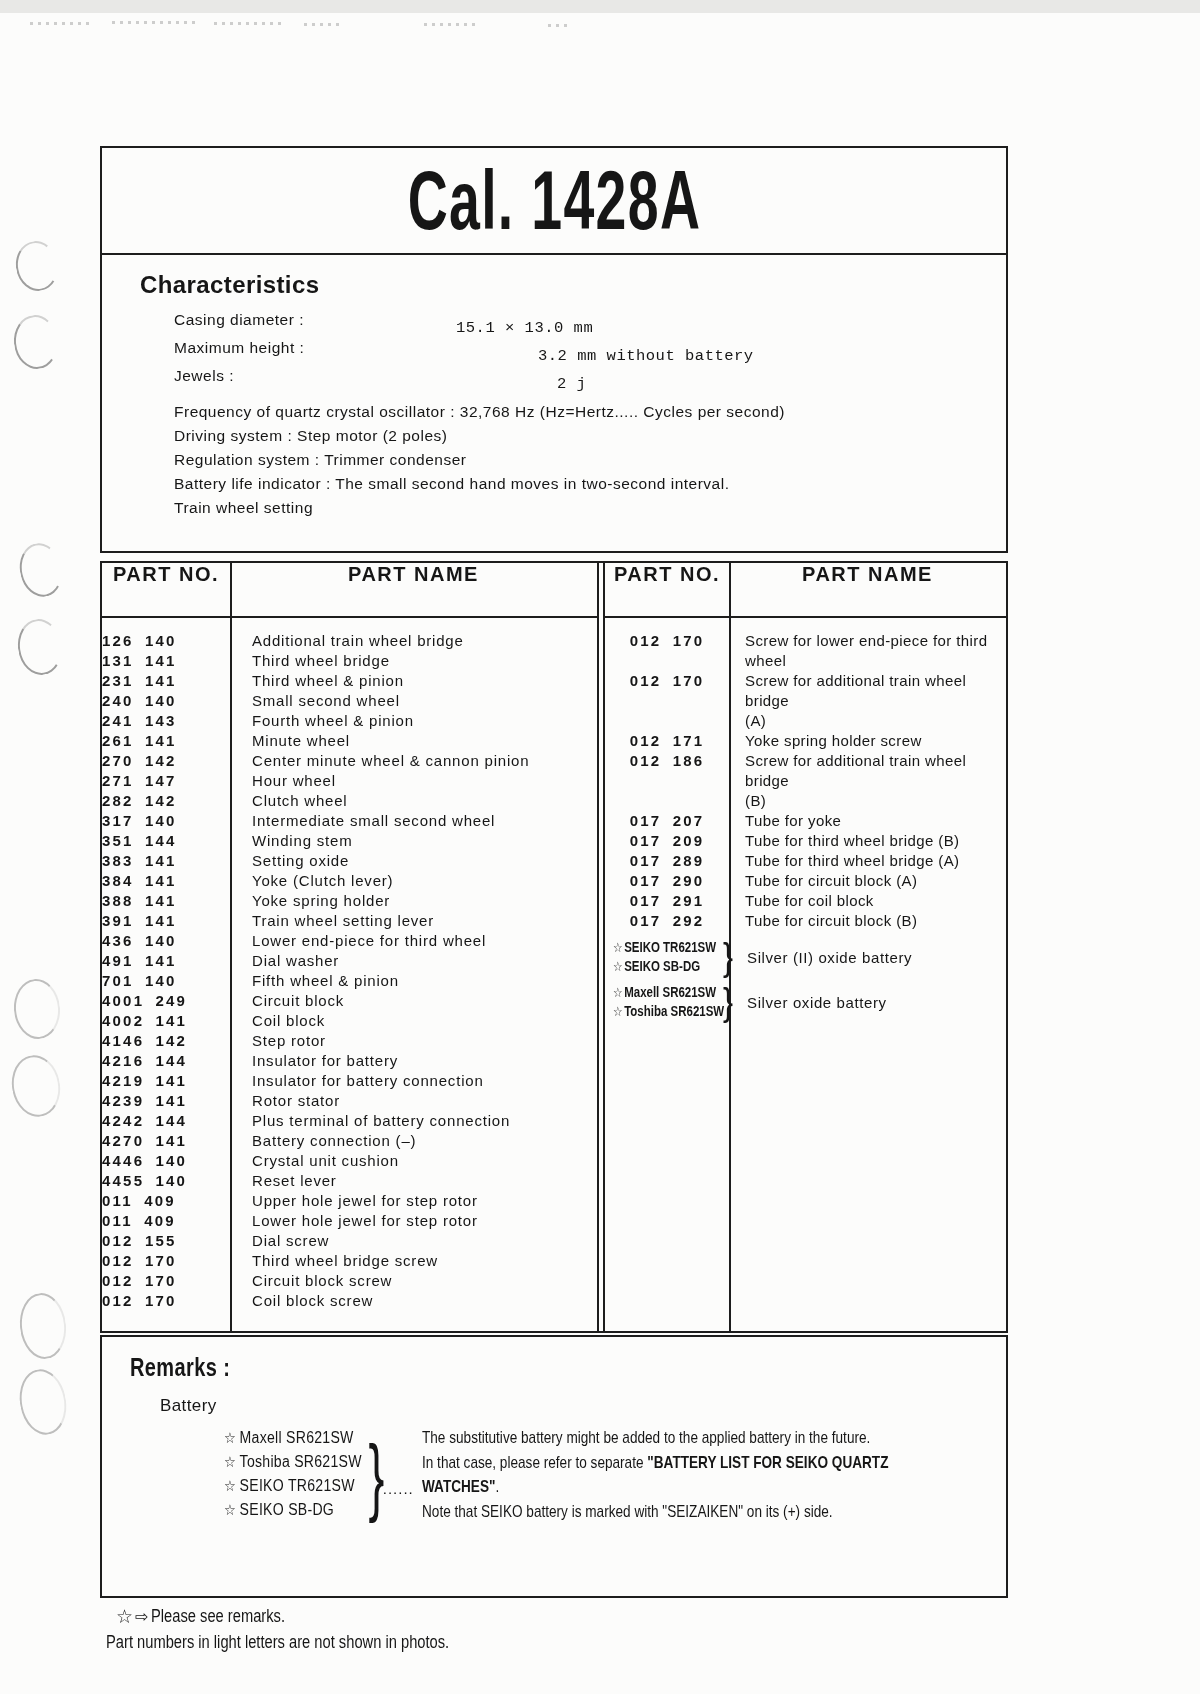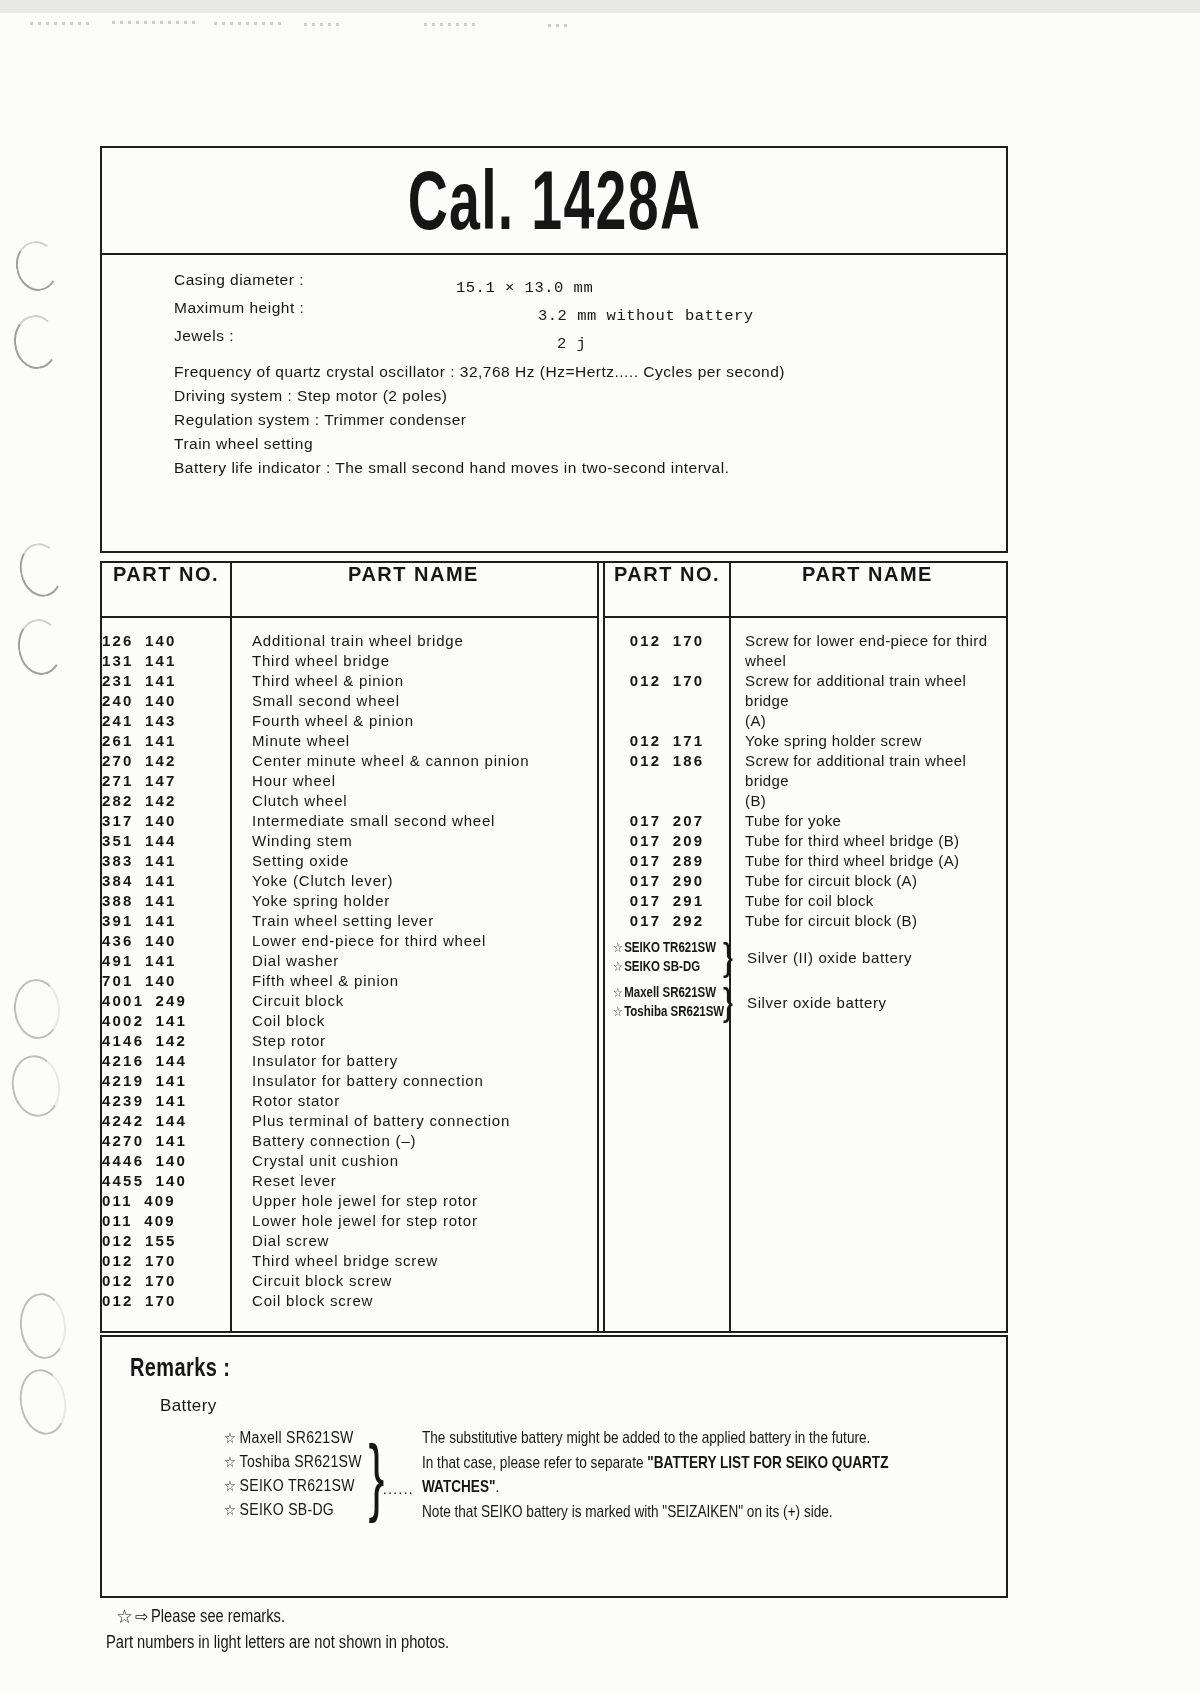--- a/index.html
+++ b/index.html
@@ -104,31 +104,32 @@
   <div class="mark soft" style="left:14px;top:966px;width:42px;height:56px;transform:rotate(-5deg)"></div>
   <div class="mark soft" style="left:12px;top:1042px;width:44px;height:58px;transform:rotate(-10deg)"></div>
   <div class="mark soft" style="left:20px;top:1280px;width:42px;height:62px;transform:rotate(-6deg)"></div>
   <div class="mark soft" style="left:20px;top:1356px;width:42px;height:62px;transform:rotate(-10deg)"></div>
 
   <div class="box" id="box-main">
     <div class="title-row">
       <h1 class="doc-title">Cal. 1428A</h1>
     </div>
     <div class="char-section">
+      <h2 class="char-heading">Characteristics</h2>
       <div id="spec-rows">
           <div class="spec-row"><span class="spec-label">Casing diameter :</span><span class="spec-value" style="left: 282px;">15.1 × 13.0 mm</span></div>
           <div class="spec-row"><span class="spec-label">Maximum height :</span><span class="spec-value" style="left: 364px;">3.2 mm without battery</span></div>
           <div class="spec-row"><span class="spec-label">Jewels :</span><span class="spec-value" style="left: 383px;">2 j</span></div>
         </div>
       <div id="char-lines" class="char-plain">
           <div class="char-line">Frequency of quartz crystal oscillator : 32,768 Hz (Hz=Hertz..... Cycles per second)</div>
           <div class="char-line">Driving system : Step motor (2 poles)</div>
           <div class="char-line">Regulation system : Trimmer condenser</div>
+          <div class="char-line">Battery life indicator : The small second hand moves in two-second interval.</div>
           <div class="char-line">Train wheel setting</div>
-          <div class="char-line">Battery life indicator : The small second hand moves in two-second interval.</div>
         </div>
     </div>
   </div>
 
   <div class="box" id="box-table">
     <div class="pt pt-left">
       <div class="vline"></div>
       <div class="phead">
         <div class="hno">PART NO.</div>
         <div class="hname">PART NAME</div>

